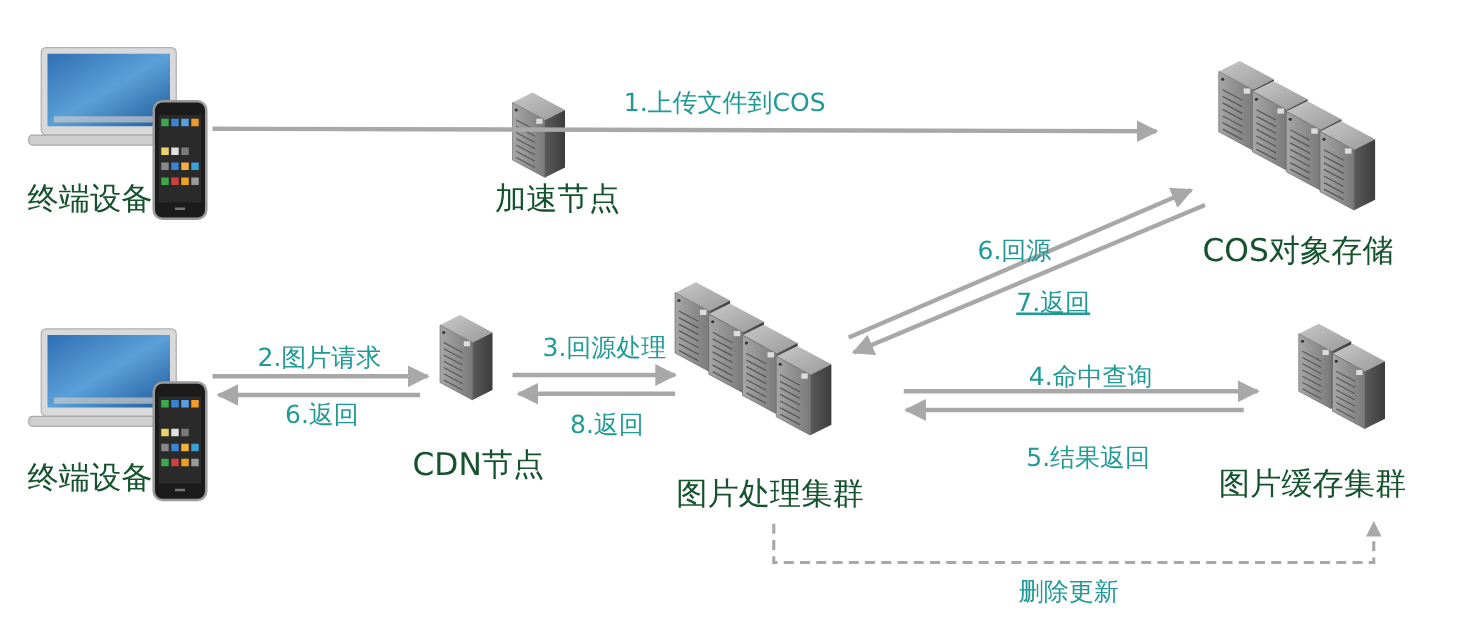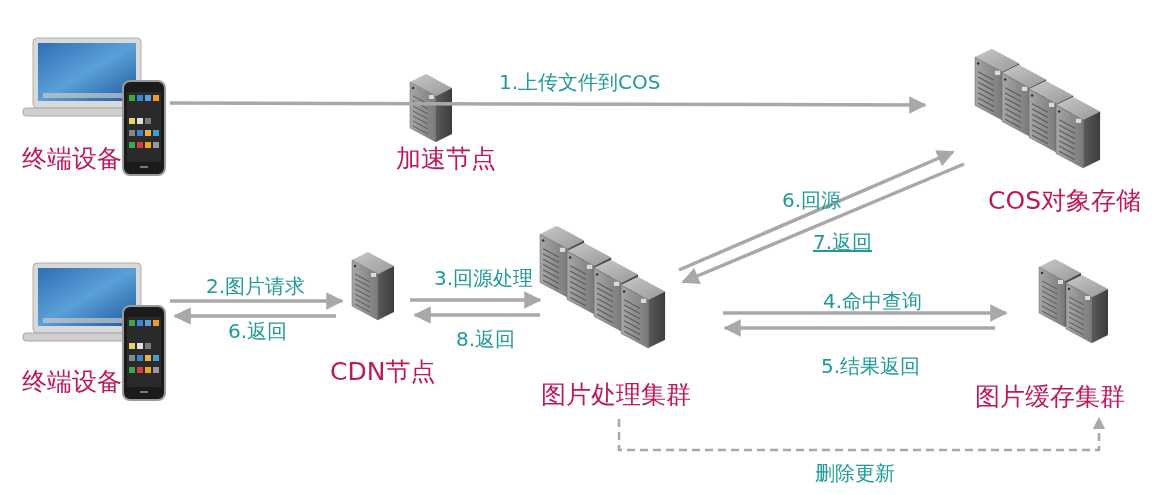--- a/index.html
+++ b/index.html
@@ -1,19 +1,19 @@
 <!DOCTYPE html>
 <html><head>
 <meta charset="utf-8">
 <style>
   html, body { margin:0; padding:0; background:#ffffff; }
   body { width:1171px; height:495px; position:relative; overflow:hidden;
          font-family:"DejaVu Sans", "Liberation Sans", sans-serif; }
   #diagram { position:absolute; left:0; top:0; width:1171px; height:495px; }
-  .node-label { position:absolute; color:#be185d; font-size:25px; white-space:nowrap; line-height:1; }
+  .node-label { position:absolute; color:#14532d; font-size:25px; white-space:nowrap; line-height:1; }
   .edge-label { position:absolute; color:#1f9a96; font-size:20px; white-space:nowrap; line-height:1; }
 </style>
 </head>
 <body>
 
 <svg id="diagram" viewBox="0 0 1171 495" xmlns="http://www.w3.org/2000/svg">
   <defs>
     <marker id="ah" viewBox="0 0 10 10" refX="9" refY="5" markerWidth="5" markerHeight="5" orient="auto-start-reverse" markerUnits="strokeWidth">
       <path d="M0,0 L10,5 L0,10 z" fill="#a8a8a8"></path>
     </marker>
@@ -119,25 +119,25 @@
     <line x1="679" y1="270" x2="953" y2="152" marker-end="url(#ah)"></line>
     <line x1="964" y1="164" x2="683" y2="282" marker-end="url(#ah)"></line>
     <line x1="723" y1="313" x2="1006" y2="313" marker-end="url(#ah)"></line>
     <line x1="995" y1="328" x2="725" y2="328" marker-end="url(#ah)"></line>
   </g>
   <path d="M619,419 L619,450 L1099,450 L1099,418" fill="none" stroke="#a8a8a8" stroke-width="2.5" stroke-dasharray="8,5" marker-end="url(#ah)"></path>
 </svg>
 
 <div class="node-label" style="left:22px;top:146px;">终端设备</div>
 <div class="node-label" style="left:396px;top:146px;">加速节点</div>
-<div class="node-label" style="left:988px;top:188px;">COS对象存储</div>
+<div class="node-label" style="left:962px;top:188px;">COS对象存储</div>
 <div class="node-label" style="left:22px;top:369px;">终端设备</div>
 <div class="node-label" style="left:330px;top:359px;">CDN节点</div>
 <div class="node-label" style="left:541px;top:382px;">图片处理集群</div>
-<div class="node-label" style="left:975px;top:384px;">图片缓存集群</div>
+<div class="node-label" style="left:975px;top:374px;">图片缓存集群</div>
 
 <div class="edge-label" style="left:499px;top:72px;">1.上传文件到COS</div>
 <div class="edge-label" style="left:206px;top:276px;">2.图片请求</div>
 <div class="edge-label" style="left:434px;top:268px;">3.回源处理</div>
 <div class="edge-label" style="left:823px;top:291px;">4.命中查询</div>
 <div class="edge-label" style="left:821px;top:356px;">5.结果返回</div>
 <div class="edge-label" style="left:782px;top:190px;">6.回源</div>
 <div class="edge-label" style="left:813px;top:232px;text-decoration:underline;">7.返回</div>
 <div class="edge-label" style="left:456px;top:329px;">8.返回</div>
 <div class="edge-label" style="left:228px;top:321px;">6.返回</div>

